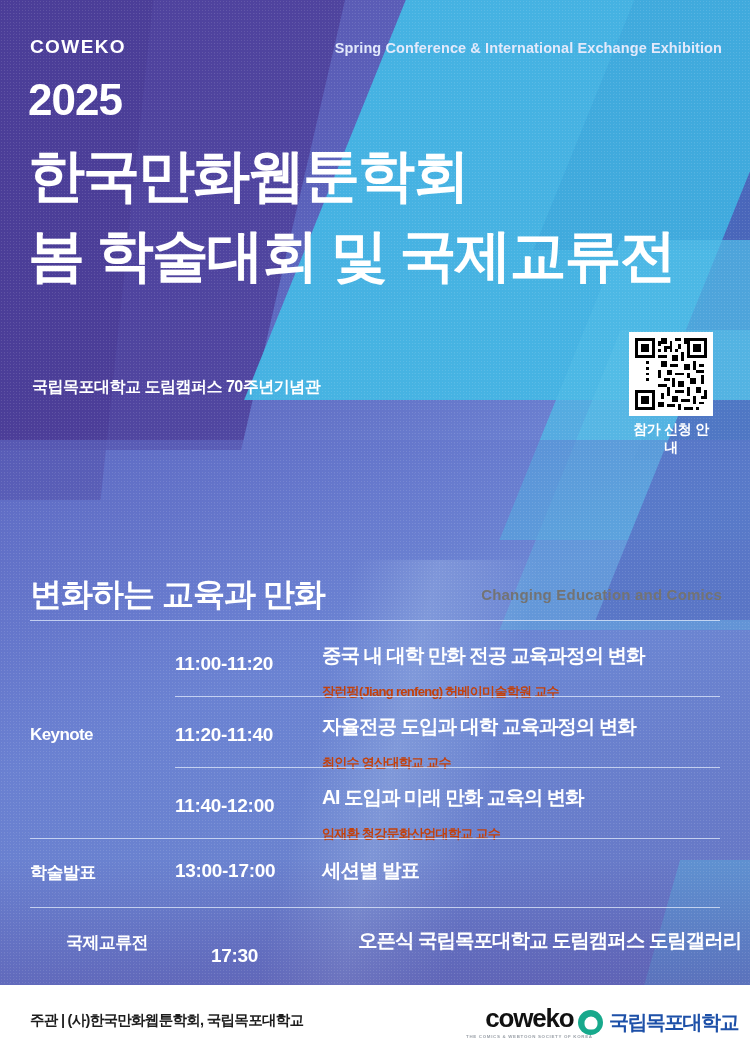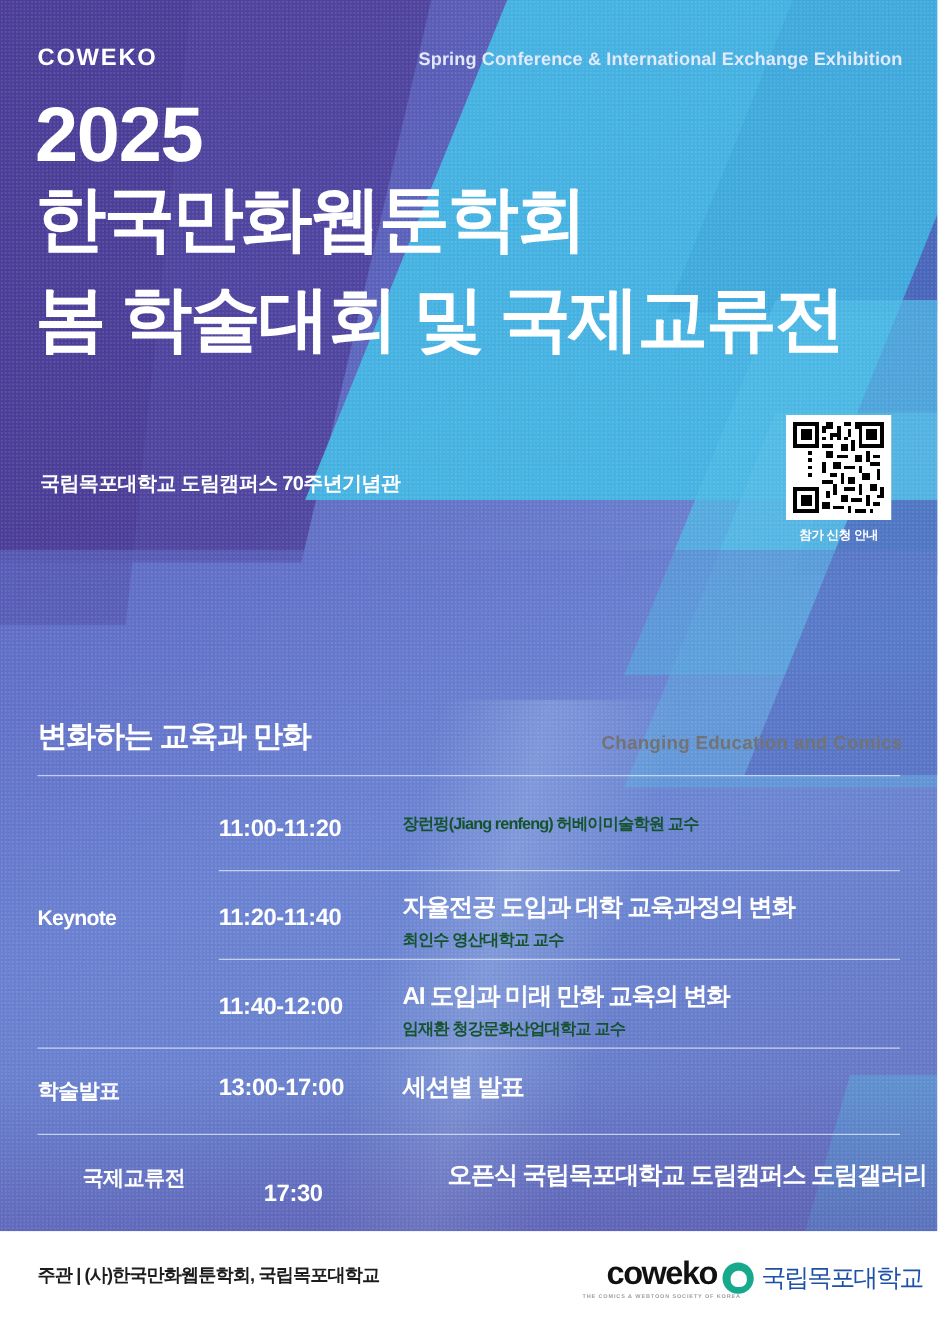--- a/index.html
+++ b/index.html
@@ -142,21 +142,21 @@
     color: #e2e9fb;
     font-size: 14.5px;
     font-weight: bold;
     letter-spacing: .1px;
     text-align: right;
   }
   .year {
     position: absolute;
     left: 28px; top: 78px;
     color: #ffffff;
-    font-size: 62px;
+    font-size: 44px;
     font-weight: bold;
     letter-spacing: -1px;
     line-height: 1;
   }
   .title1 {
     position: absolute;
     left: 28px; top: 146px;
     color: #ffffff;
     font-size: 57px;
     font-weight: bold;
@@ -201,31 +201,31 @@
     width: 84px; height: 84px;
     background: #ffffff;
     padding: 0;
     box-sizing: border-box;
     display: block;
   }
   .qr-caption {
     margin-top: 5px;
     text-align: center;
     color: #ffffff;
-    font-size: 10px;
+    font-size: 14px;
     font-weight: bold;
     letter-spacing: -.3px;
   }
 
   
   .theme-ko {
     position: absolute;
     left: 30px; top: 573px;
     color: #ffffff;
-    font-size: 24px;
+    font-size: 32px;
     font-weight: bold;
     letter-spacing: -1px;
   }
   .theme-en {
     position: absolute;
     right: 28px; top: 586px;
     color: #737373;
     font-size: 15px;
     font-weight: bold;
     letter-spacing: .2px;
@@ -277,25 +277,25 @@
   }
   .s-title {
     color: #ffffff;
     font-size: 19.5px;
     font-weight: bold;
     letter-spacing: -1px;
     line-height: 1.15;
     white-space: nowrap;
   }
   .s-speaker {
-    color: #14532d;
+    color: #c2410c;
     font-size: 13px;
     font-weight: bold;
     letter-spacing: -.7px;
-    margin-top: 6px;
+    margin-top: 17px;
     white-space: nowrap;
   }
 
   
   .footer {
     position: absolute;
     left: 0; top: 985px;
     width: 750px; height: 77px;
     background: #ffffff;
   }
@@ -345,21 +345,21 @@
     position: absolute;
     left: 50%; top: 52%;
     transform: translate(-50%,-50%);
     width: 13px; height: 13px;
     border-radius: 50% 50% 42% 42%;
     background: #ffffff;
   }
   .univ-name {
     color: #1d50a8;
     font-size: 20px;
-    font-weight: normal;
+    font-weight: bold;
     letter-spacing: -1.6px;
     white-space: nowrap;
   }
 </style>
 </head>
 <body>
 
 <div class="poster">
 
   <div class="art">
@@ -468,20 +468,21 @@
   <div class="theme-en">Changing Education and Comics</div>
 
   <div class="schedule">
 
     <div class="rule full" style="top:0px;"></div>
 
     <div class="srow" style="top:12px;">
       <div class="col-cat" style="top:22px;"></div>
       <div class="col-time" style="top:21px;">11:00-11:20</div>
       <div class="col-body" style="top:12px;">
+        <div class="s-title">중국 내 대학 만화 전공 교육과정의 변화</div>
         <div class="s-speaker">장런펑(Jiang renfeng) 허베이미술학원 교수</div>
       </div>
     </div>
 
     <div class="rule part" style="top:76px;"></div>
 
     <div class="srow" style="top:83px;">
       <div class="col-cat" style="top:22px;">Keynote</div>
       <div class="col-time" style="top:21px;">11:20-11:40</div>
       <div class="col-body" style="top:12px;">

